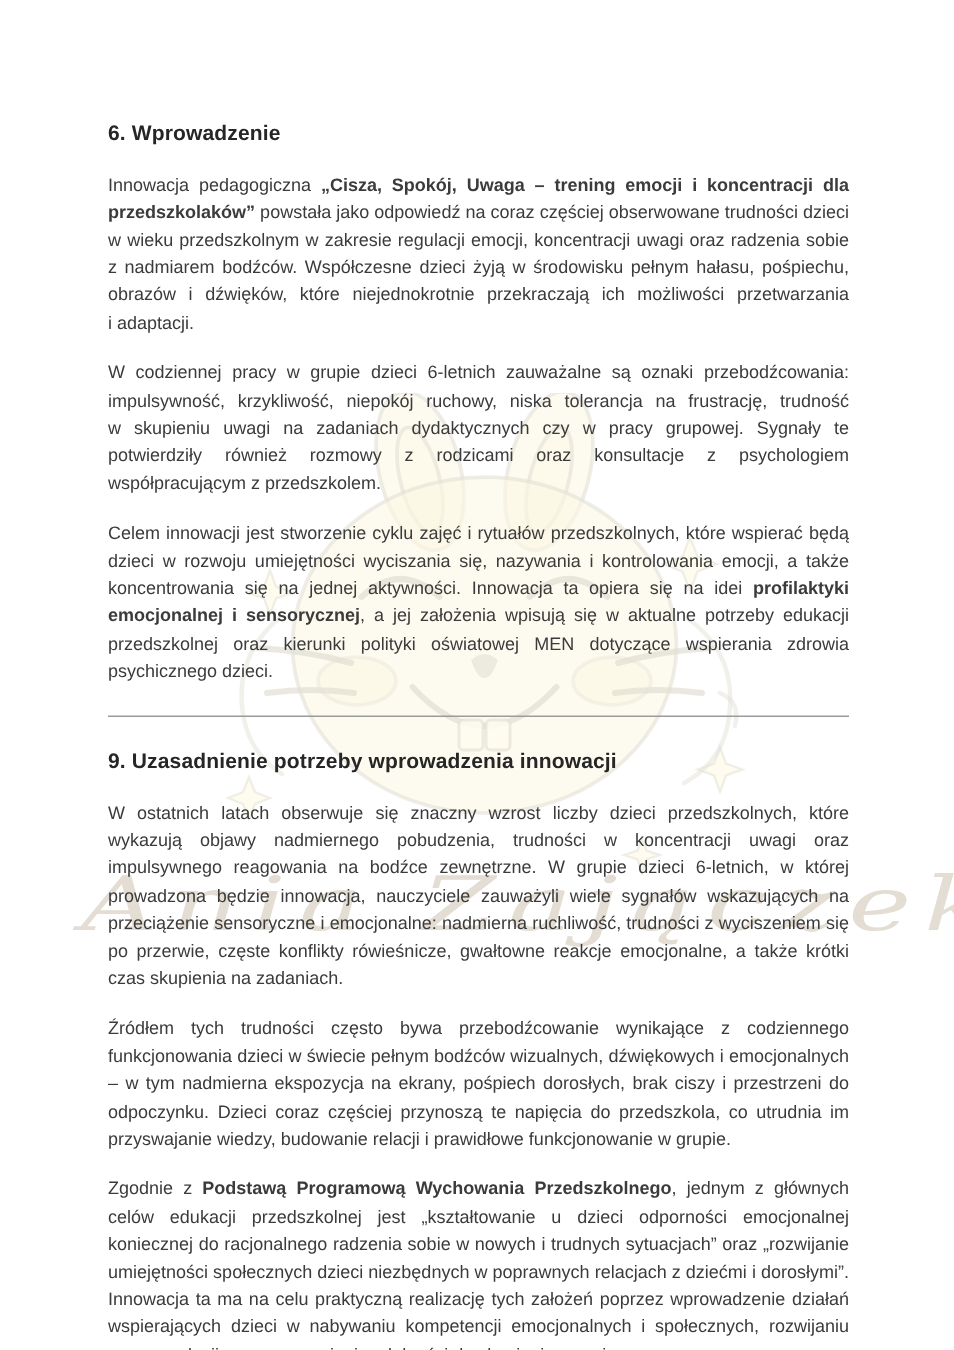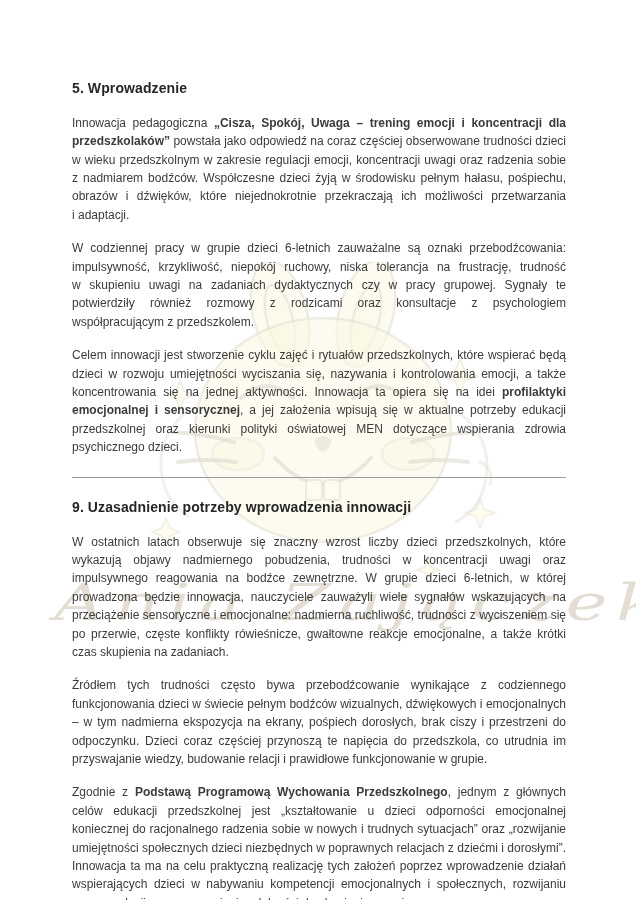--- a/index.html
+++ b/index.html
@@ -119,21 +119,21 @@
       <g fill="none" stroke="#C9C3B0" stroke-opacity="0.45" stroke-width="3" stroke-linecap="round">
         <path d="M330 150 q34 24 28 66 q-4 30 -30 44"></path>
         <path d="M352 200 q14 6 10 22"></path>
         <path d="M58 150 q-30 26 -24 64 q4 26 26 40"></path>
       </g>
     </svg>
     <div class="signature-wm">Ania Zajączek</div>
   </div>
 
   <div class="content" id="sections-root">
-      <h2 class="section-heading">5. Wprowadzenie</h2>
+      <h2 class="section-heading">6. Wprowadzenie</h2>
       <p class="paragraph"><span>Innowacja pedagogiczna </span><span class="bold">„Cisza, Spokój, Uwaga – trening emocji i&nbsp;koncentracji dla przedszkolaków”</span><span> powstała jako odpowiedź na coraz częściej obserwowane trudności dzieci w&nbsp;wieku przedszkolnym w&nbsp;zakresie regulacji emocji, koncentracji uwagi oraz radzenia sobie z&nbsp;nadmiarem bodźców. Współczesne dzieci żyją w&nbsp;środowisku pełnym hałasu, pośpiechu, obrazów i&nbsp;dźwięków, które niejednokrotnie przekraczają ich możliwości przetwarzania i&nbsp;adaptacji.</span></p>
       <p class="paragraph"><span>W&nbsp;codziennej pracy w&nbsp;grupie dzieci 6-letnich zauważalne są oznaki przebodźcowania: impulsywność, krzykliwość, niepokój ruchowy, niska tolerancja na frustrację, trudność w&nbsp;skupieniu uwagi na zadaniach dydaktycznych czy w&nbsp;pracy grupowej. Sygnały te potwierdziły również rozmowy z&nbsp;rodzicami oraz konsultacje z&nbsp;psychologiem współpracującym z&nbsp;przedszkolem.</span></p>
       <p class="paragraph"><span>Celem innowacji jest stworzenie cyklu zajęć i&nbsp;rytuałów przedszkolnych, które wspierać będą dzieci w&nbsp;rozwoju umiejętności wyciszania się, nazywania i&nbsp;kontrolowania emocji, a&nbsp;także koncentrowania się na jednej aktywności. Innowacja ta opiera się na idei </span><span class="bold">profilaktyki emocjonalnej i&nbsp;sensorycznej</span><span>, a&nbsp;jej założenia wpisują się w&nbsp;aktualne potrzeby edukacji przedszkolnej oraz kierunki polityki oświatowej MEN dotyczące wspierania zdrowia psychicznego dzieci.</span></p>
       <hr class="section-divider">
       <h2 class="section-heading">9. Uzasadnienie potrzeby wprowadzenia innowacji</h2>
       <p class="paragraph"><span>W&nbsp;ostatnich latach obserwuje się znaczny wzrost liczby dzieci przedszkolnych, które wykazują objawy nadmiernego pobudzenia, trudności w&nbsp;koncentracji uwagi oraz impulsywnego reagowania na bodźce zewnętrzne. W&nbsp;grupie dzieci 6-letnich, w&nbsp;której prowadzona będzie innowacja, nauczyciele zauważyli wiele sygnałów wskazujących na przeciążenie sensoryczne i&nbsp;emocjonalne: nadmierna ruchliwość, trudności z&nbsp;wyciszeniem się po przerwie, częste konflikty rówieśnicze, gwałtowne reakcje emocjonalne, a&nbsp;także krótki czas skupienia na zadaniach.</span></p>
       <p class="paragraph"><span>Źródłem tych trudności często bywa przebodźcowanie wynikające z&nbsp;codziennego funkcjonowania dzieci w&nbsp;świecie pełnym bodźców wizualnych, dźwiękowych i&nbsp;emocjonalnych – w&nbsp;tym nadmierna ekspozycja na ekrany, pośpiech dorosłych, brak ciszy i&nbsp;przestrzeni do odpoczynku. Dzieci coraz częściej przynoszą te napięcia do przedszkola, co utrudnia im przyswajanie wiedzy, budowanie relacji i&nbsp;prawidłowe funkcjonowanie w&nbsp;grupie.</span></p>
       <p class="paragraph"><span>Zgodnie z&nbsp;</span><span class="bold">Podstawą Programową Wychowania Przedszkolnego</span><span>, jednym z&nbsp;głównych celów edukacji przedszkolnej jest „kształtowanie u&nbsp;dzieci odporności emocjonalnej koniecznej do racjonalnego radzenia sobie w&nbsp;nowych i&nbsp;trudnych sytuacjach” oraz „rozwijanie umiejętności społecznych dzieci niezbędnych w&nbsp;poprawnych relacjach z&nbsp;dziećmi i&nbsp;dorosłymi”. Innowacja ta ma na celu praktyczną realizację tych założeń poprzez wprowadzenie działań wspierających dzieci w&nbsp;nabywaniu kompetencji emocjonalnych i&nbsp;społecznych, rozwijaniu samoregulacji oraz wzmacnianiu zdolności do skupienia uwagi.</span></p>
     </div>
 

